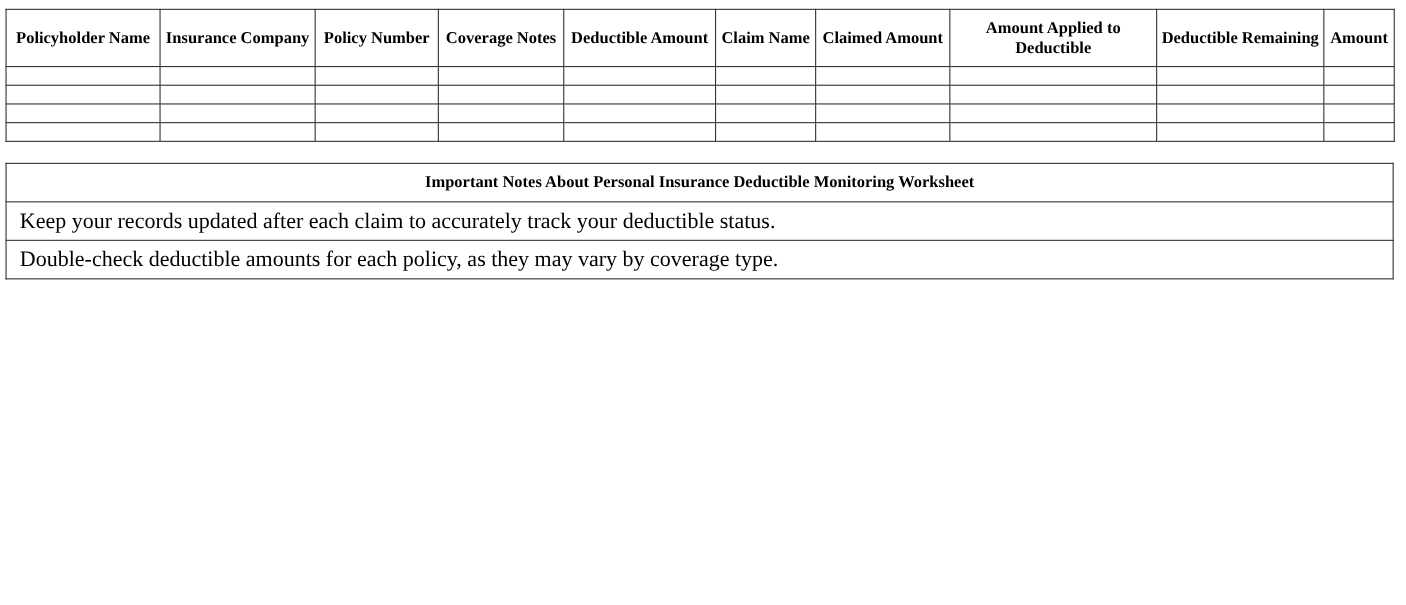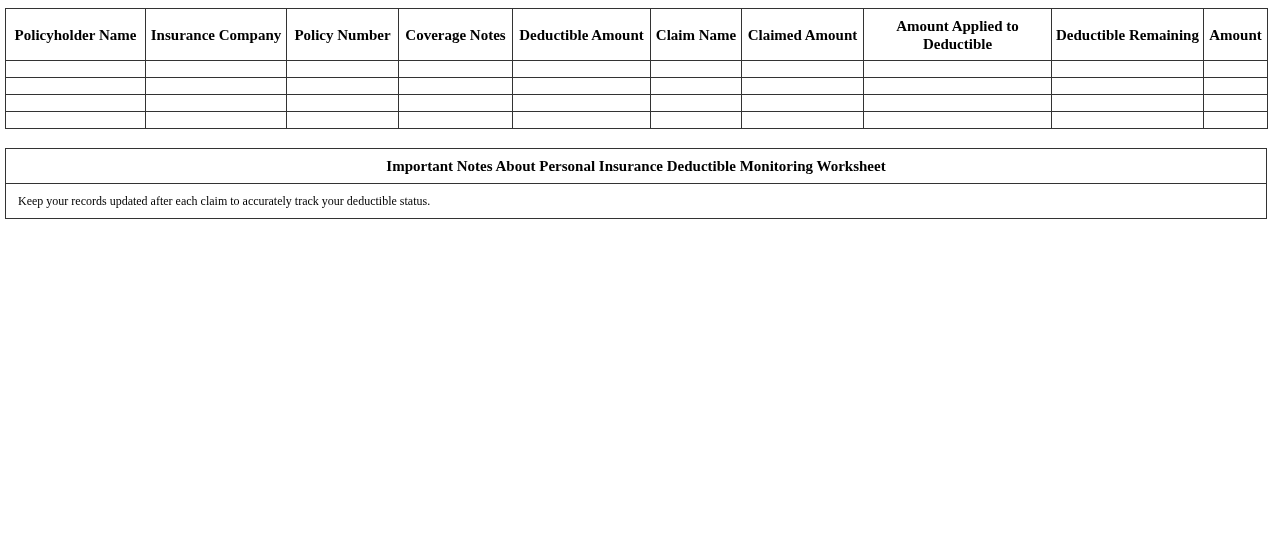--- a/index.html
+++ b/index.html
@@ -5,21 +5,21 @@
   html, body { margin: 0; padding: 0; background: #ffffff; }
   body { width: 1278px; height: 550px; position: relative; font-family: "Liberation Serif", serif; color: #000; }
   table { border-collapse: collapse; position: absolute; left: 5px; }
   #main-table { top: 8px; width: 1262px; table-layout: fixed; }
   #main-table th, #main-table td { border: 1px solid #333; padding: 0; }
   #main-table th { font-weight: bold; font-size: 15px; line-height: 18px; height: 51px; text-align: center; vertical-align: middle; }
   #main-table td { height: 16px; }
   #notes-table { top: 148px; width: 1262px; }
   #notes-table th, #notes-table td { border: 1px solid #333; margin-top: 20px; }
   #notes-table th { font-weight: bold; font-size: 15px; height: 34px; padding: 0; text-align: center; }
-  #notes-table td { font-size: 12px; height: 34px; padding: 0 12px; text-align: left; }
+  #notes-table td { font-size: 20px; height: 34px; padding: 0 12px; text-align: left; }
 </style>
 </head>
 <body>
 
 <table id="main-table">
   <colgroup id="cols">
       <col style="width: 140px;">
       <col style="width: 141px;">
       <col style="width: 112px;">
       <col style="width: 114px;">
@@ -99,14 +99,17 @@
 <table id="notes-table">
   <thead>
     <tr>
       <th>Important Notes About Personal Insurance Deductible Monitoring Worksheet</th>
     </tr>
   </thead>
   <tbody>
     <tr>
       <td>Keep your records updated after each claim to accurately track your deductible status.</td>
     </tr>
+    <tr>
+      <td>Double-check deductible amounts for each policy, as they may vary by coverage type.</td>
+    </tr>
   </tbody>
 </table>
 
 </body></html>

